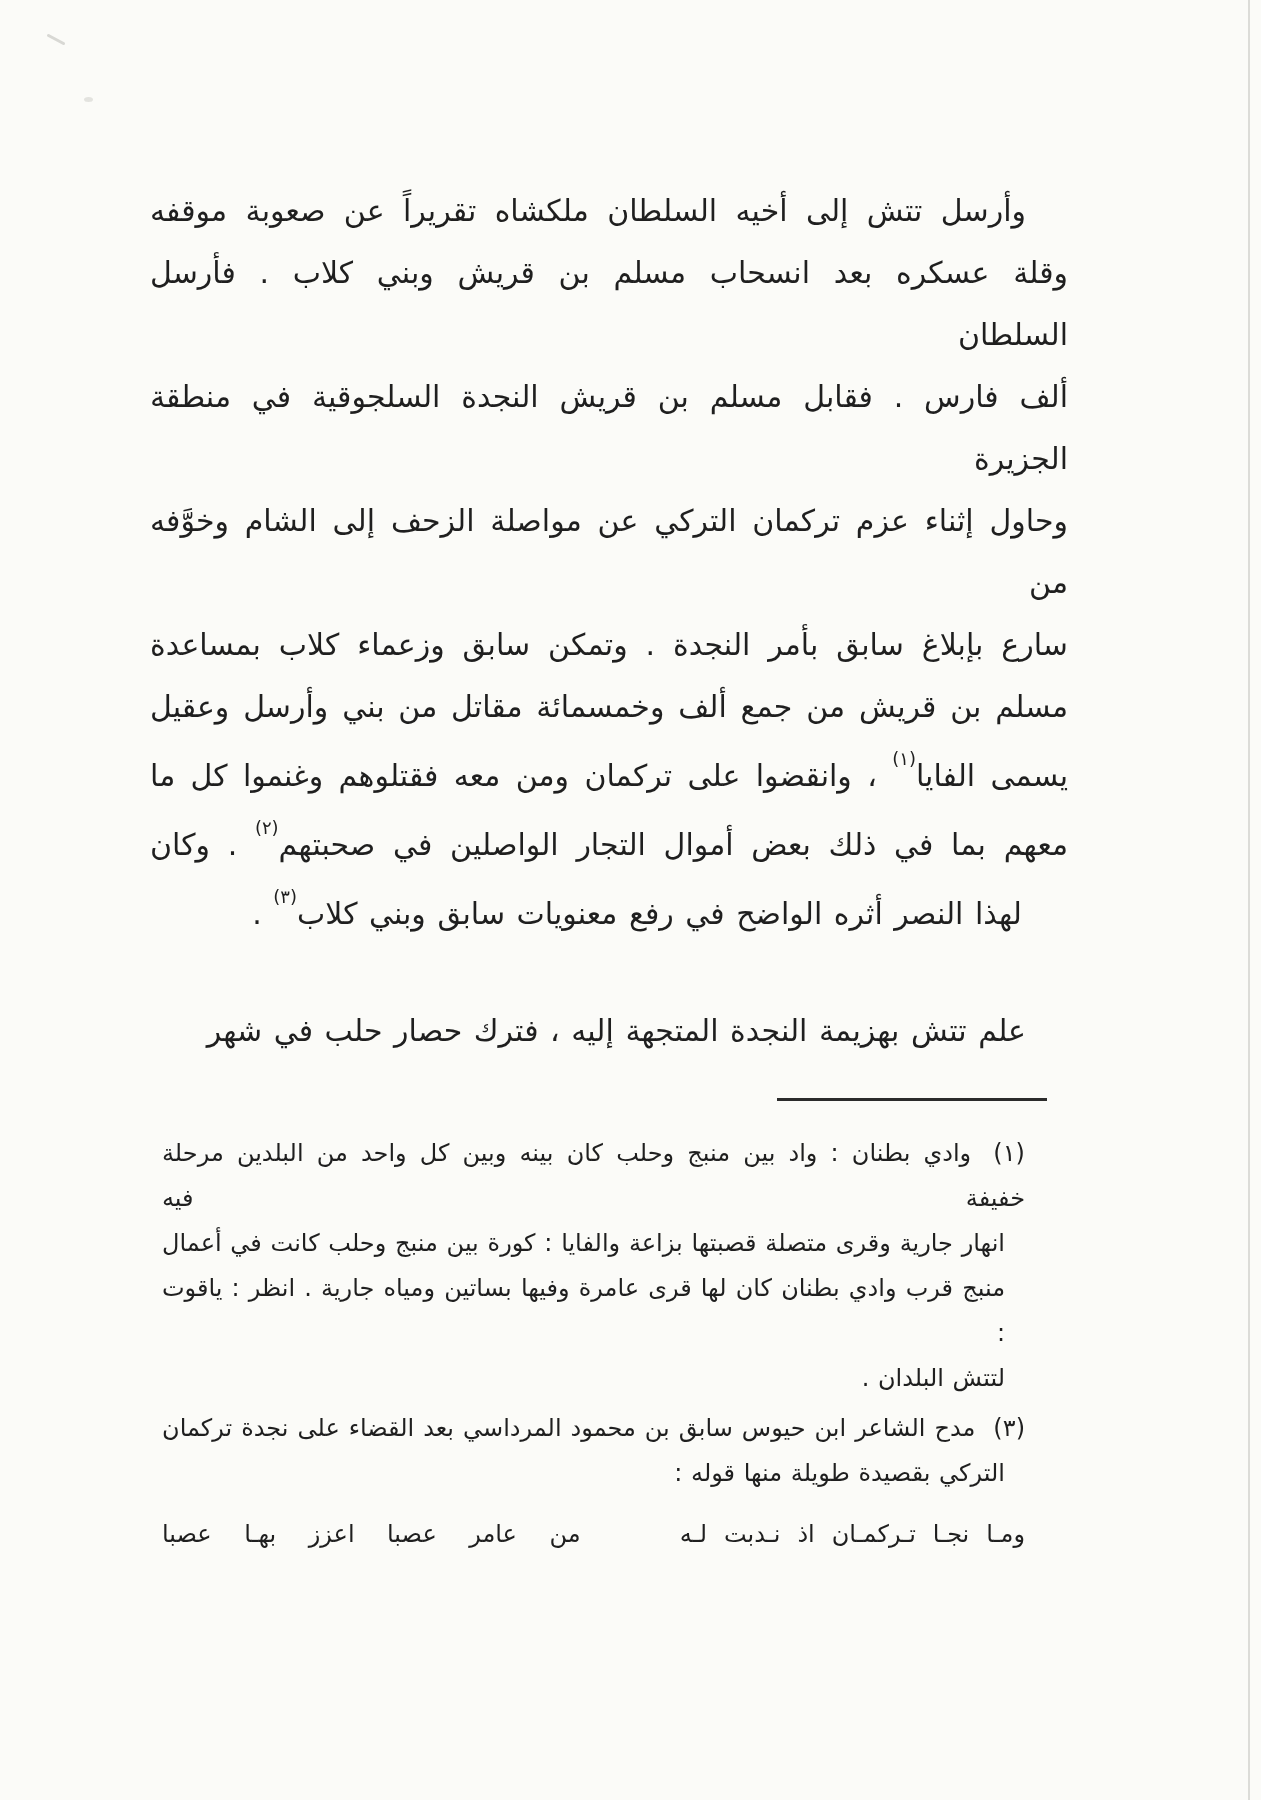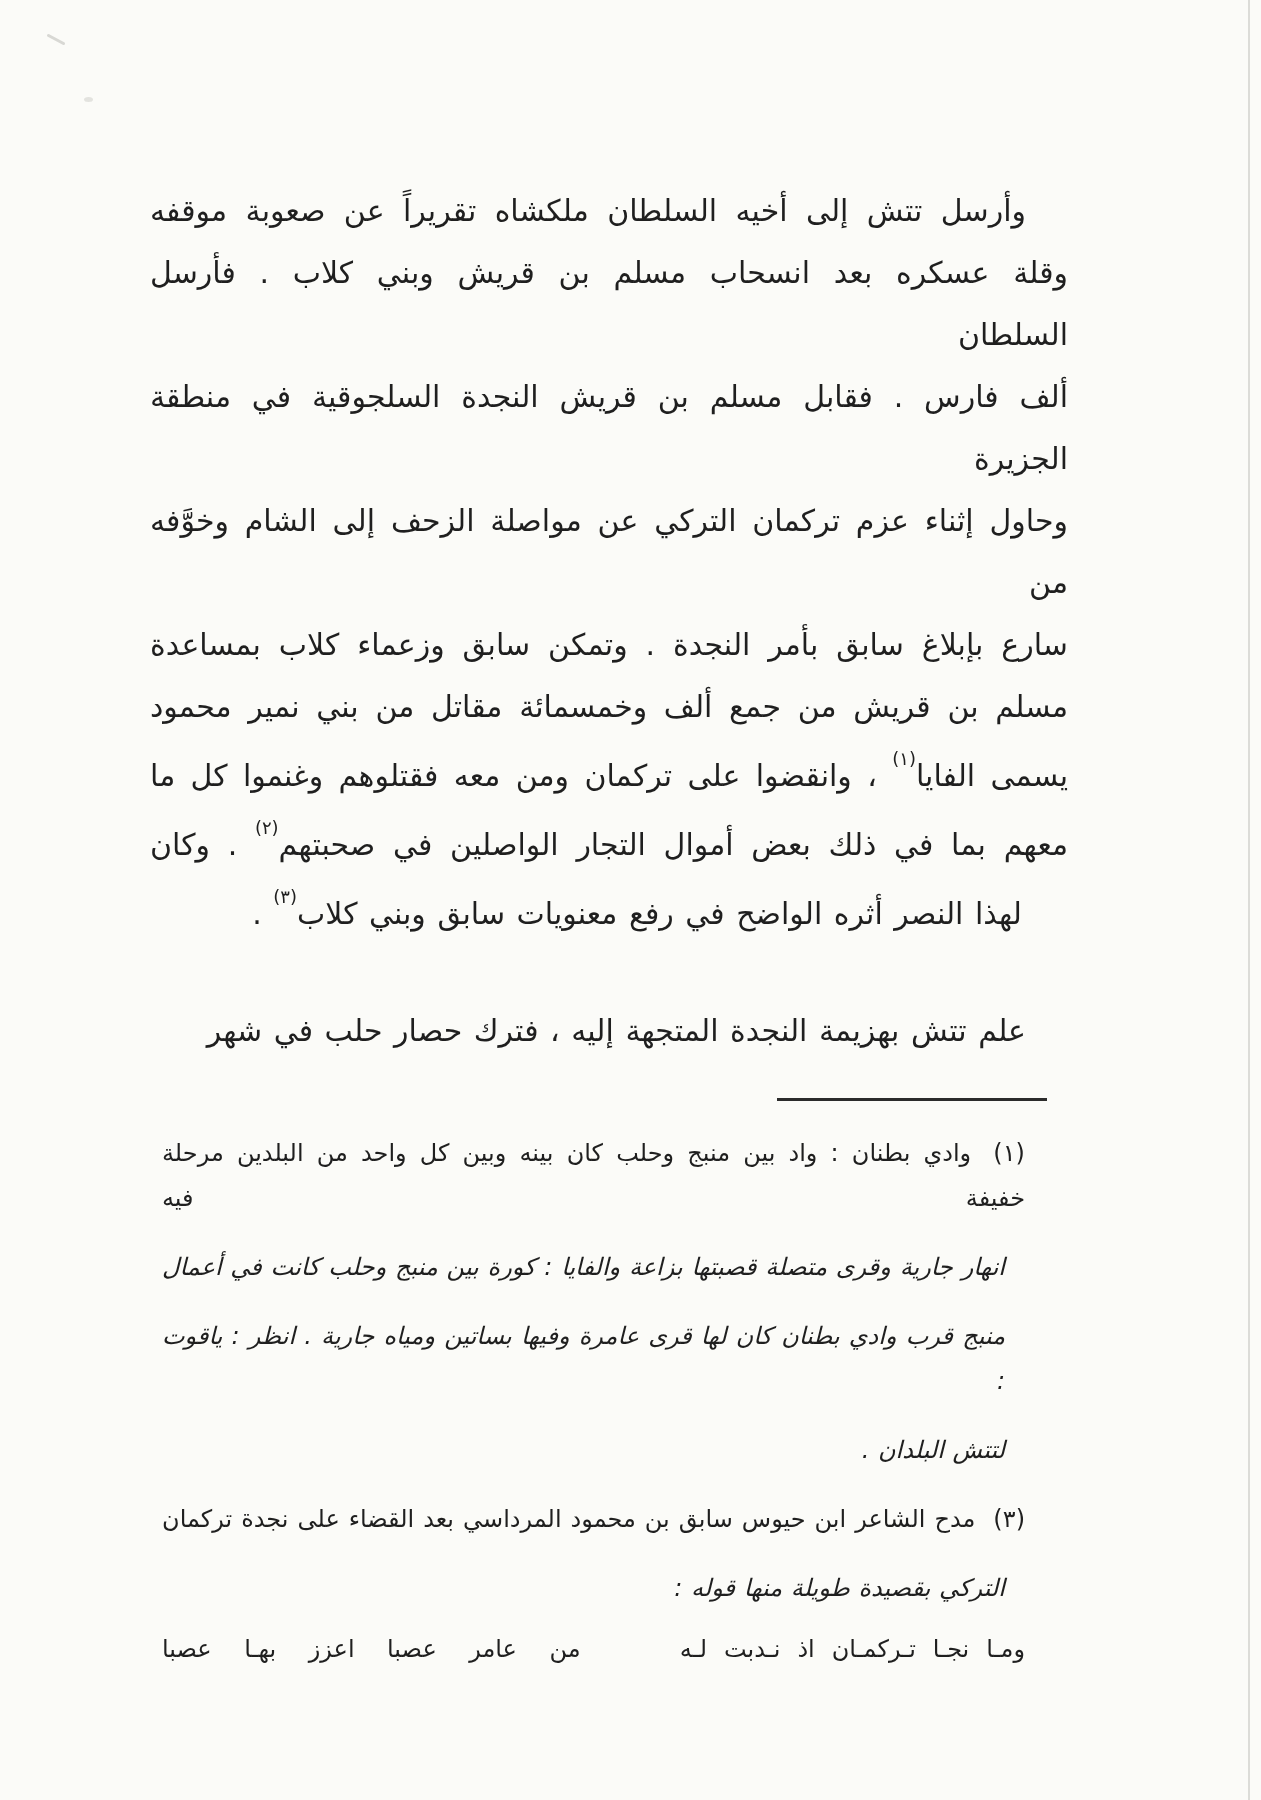--- a/index.html
+++ b/index.html
@@ -52,26 +52,26 @@
     border-top:3px solid #2b2b2b;
     width:270px;
     margin:36px 21px 0 auto;
   }
   .footnotes{
     margin:30px 43px 0 12px;
     font-size:24px;
     word-spacing:1px;
   }
   .fn{margin-top:5px;}
-  .fn-line{line-height:45px;margin-top:24px;}
+  .fn-line{line-height:45px;}
   .jfull{
     text-align:justify;
     text-align-last:justify;
   }
-  .cont{padding-right:20px;font-style:italic;}
+  .cont{padding-right:20px;}
   .fn-marker{margin-left:9px;}
   .poetry{margin-top:10px;}
   .vrow{
     display:flex;
     justify-content:space-between;
     line-height:56px;
   }
   .hemi{
     text-align:justify;
     text-align-last:justify;
@@ -89,21 +89,21 @@
   <div class="speck2"></div>
 
   <main class="content">
 
     <section class="para para1">
       <div class="tline indent">وأرسل تتش إلى أخيه السلطان ملكشاه تقريراً عن صعوبة موقفه</div>
       <div class="tline">وقلة عسكره بعد انسحاب مسلم بن قريش وبني كلاب . فأرسل السلطان</div>
       <div class="tline">ألف فارس . فقابل مسلم بن قريش النجدة السلجوقية في منطقة الجزيرة</div>
       <div class="tline">وحاول إثناء عزم تركمان التركي عن مواصلة الزحف إلى الشام وخوَّفه من</div>
       <div class="tline">سارع بإبلاغ سابق بأمر النجدة . وتمكن سابق وزعماء كلاب بمساعدة</div>
-      <div class="tline">مسلم بن قريش من جمع ألف وخمسمائة مقاتل من بني نمير محمود</div>
+      <div class="tline">مسلم بن قريش من جمع ألف وخمسمائة مقاتل من بني وأرسل وعقيل</div>
       <div class="tline">يسمى الفايا<sup>(١)</sup> ، وانقضوا على تركمان ومن معه فقتلوهم وغنموا كل ما</div>
       <div class="tline">معهم بما في ذلك بعض أموال التجار الواصلين في صحبتهم<sup>(٢)</sup> . وكان</div>
       <div class="tline lastline">لهذا النصر أثره الواضح في رفع معنويات سابق وبني كلاب<sup>(٣)</sup> .</div>
     </section>
 
     <section class="para para2">
       <div class="tline indent noj">علم تتش بهزيمة النجدة المتجهة إليه ، فترك حصار حلب في شهر</div>
     </section>
 
     <hr class="fn-sep">

